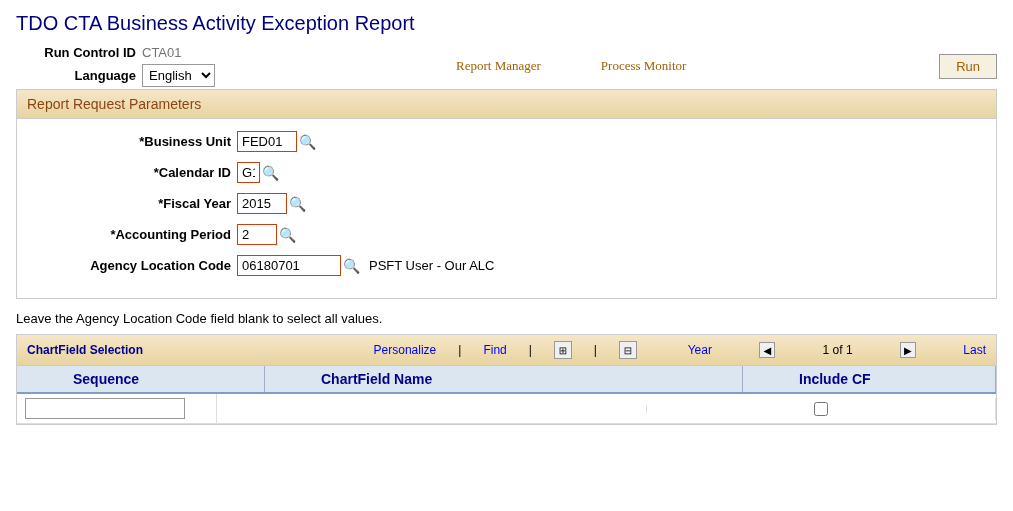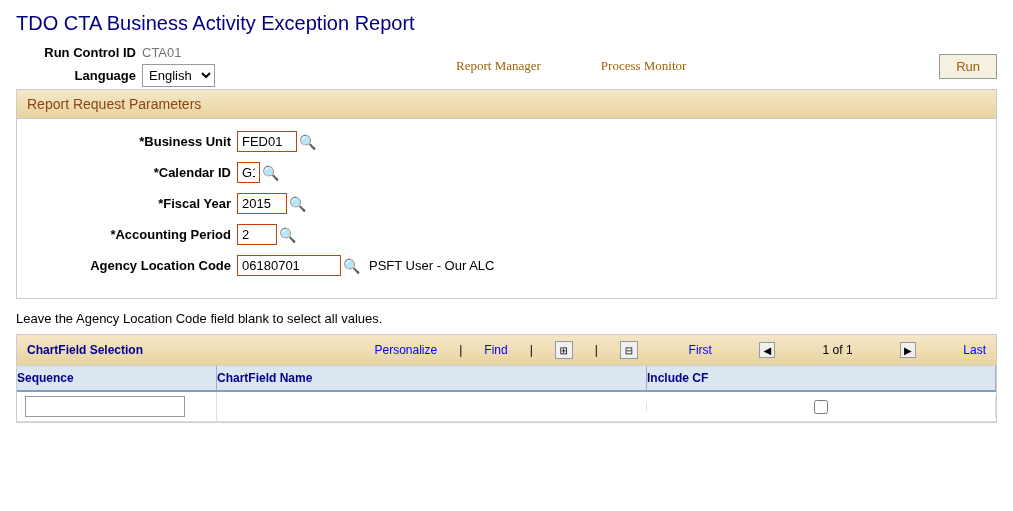--- a/index.html
+++ b/index.html
@@ -156,25 +156,26 @@
       justify-content: center;
       cursor: pointer;
       font-size: 10px;
     }
     .column-headers {
       display: flex;
       background: #dce6f0;
       border-bottom: 2px solid #7aa0c4;
     }
     .col-header {
-      padding: 5px 0;
+      padding: 5px 8px;
       font-weight: bold;
       color: #00008B;
-      font-size: 12px;
+      font-size: 14px;
       border-right: 1px solid #aac;
+      margin-left: 48px;
     }
     .col-seq { width: 200px; }
     .col-name { width: 430px; }
     .col-include { width: 180px; flex: 1; }
     .grid-data-row {
       display: flex;
       border-bottom: 1px solid #ddd;
       align-items: center;
     }
     .grid-cell {
@@ -296,21 +297,21 @@
       <span class="grid-title">ChartField Selection</span>
       <div class="grid-toolbar">
         <a>Personalize</a>
         <span> | </span>
         <a>Find</a>
         <span> | </span>
         <span class="grid-toolbar-icon">⊞</span>
         <span> | </span>
         <span class="grid-toolbar-icon">⊟</span>
         &nbsp;&nbsp;
-        <span style="cursor:pointer;color:#00f">First</span>
+        <span style="cursor:pointer;color:#00f">Year</span>
         &nbsp;
         <span class="nav-btn" style="border:1px solid #999;background:#f0f0f0;width:16px;height:16px;display:inline-flex;align-items:center;justify-content:center;cursor:pointer;font-size:10px;">◀</span>
         &nbsp;
         <span>1 of 1</span>
         &nbsp;
         <span class="nav-btn" style="border:1px solid #999;background:#f0f0f0;width:16px;height:16px;display:inline-flex;align-items:center;justify-content:center;cursor:pointer;font-size:10px;">▶</span>
         &nbsp;
         <span style="cursor:pointer;color:#00f">Last</span>
       </div>
     </div>

